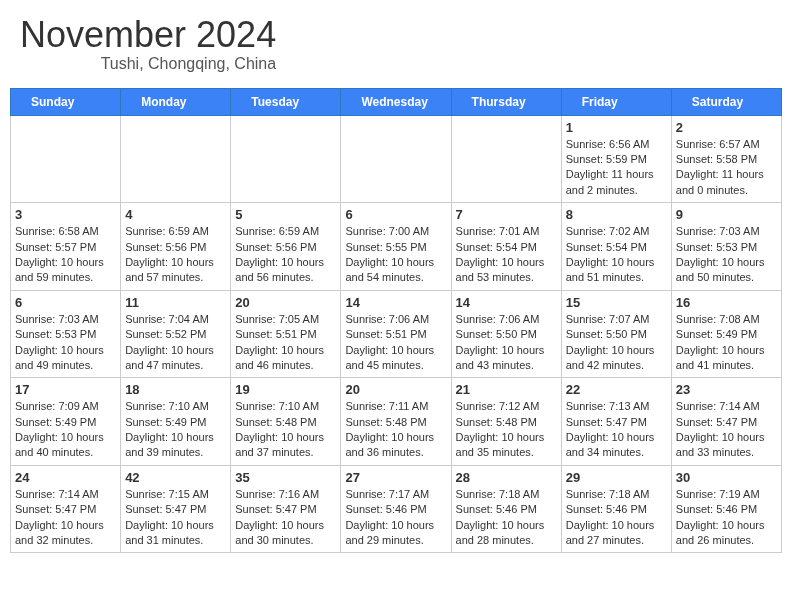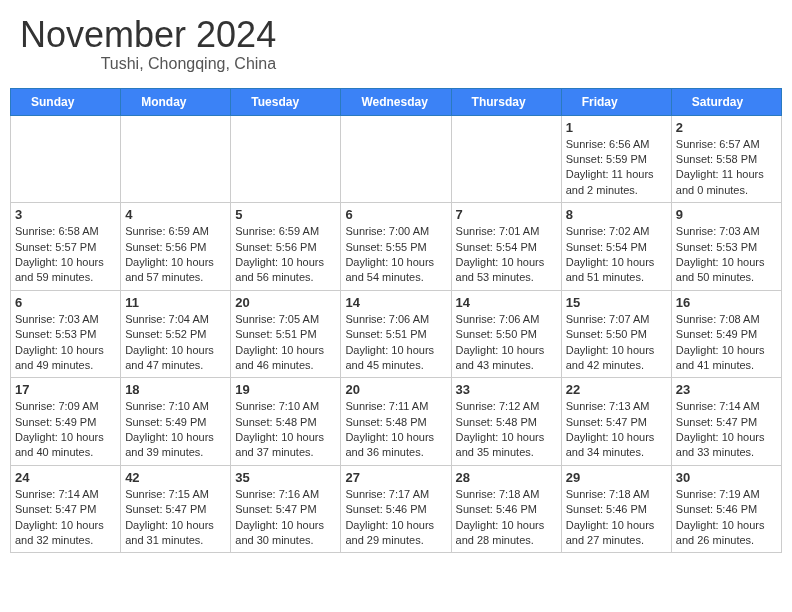--- a/index.html
+++ b/index.html
@@ -206,21 +206,21 @@
         </td>
         <td>
           <div class="day-num">19</div>
           <div class="day-info">Sunrise: 7:10 AM<br>Sunset: 5:48 PM<br>Daylight: 10 hours and 37 minutes.</div>
         </td>
         <td>
           <div class="day-num">20</div>
           <div class="day-info">Sunrise: 7:11 AM<br>Sunset: 5:48 PM<br>Daylight: 10 hours and 36 minutes.</div>
         </td>
         <td>
-          <div class="day-num">33</div>
+          <div class="day-num">21</div>
           <div class="day-info">Sunrise: 7:12 AM<br>Sunset: 5:48 PM<br>Daylight: 10 hours and 35 minutes.</div>
         </td>
         <td>
           <div class="day-num">22</div>
           <div class="day-info">Sunrise: 7:13 AM<br>Sunset: 5:47 PM<br>Daylight: 10 hours and 34 minutes.</div>
         </td>
         <td>
           <div class="day-num">23</div>
           <div class="day-info">Sunrise: 7:14 AM<br>Sunset: 5:47 PM<br>Daylight: 10 hours and 33 minutes.</div>
         </td>

